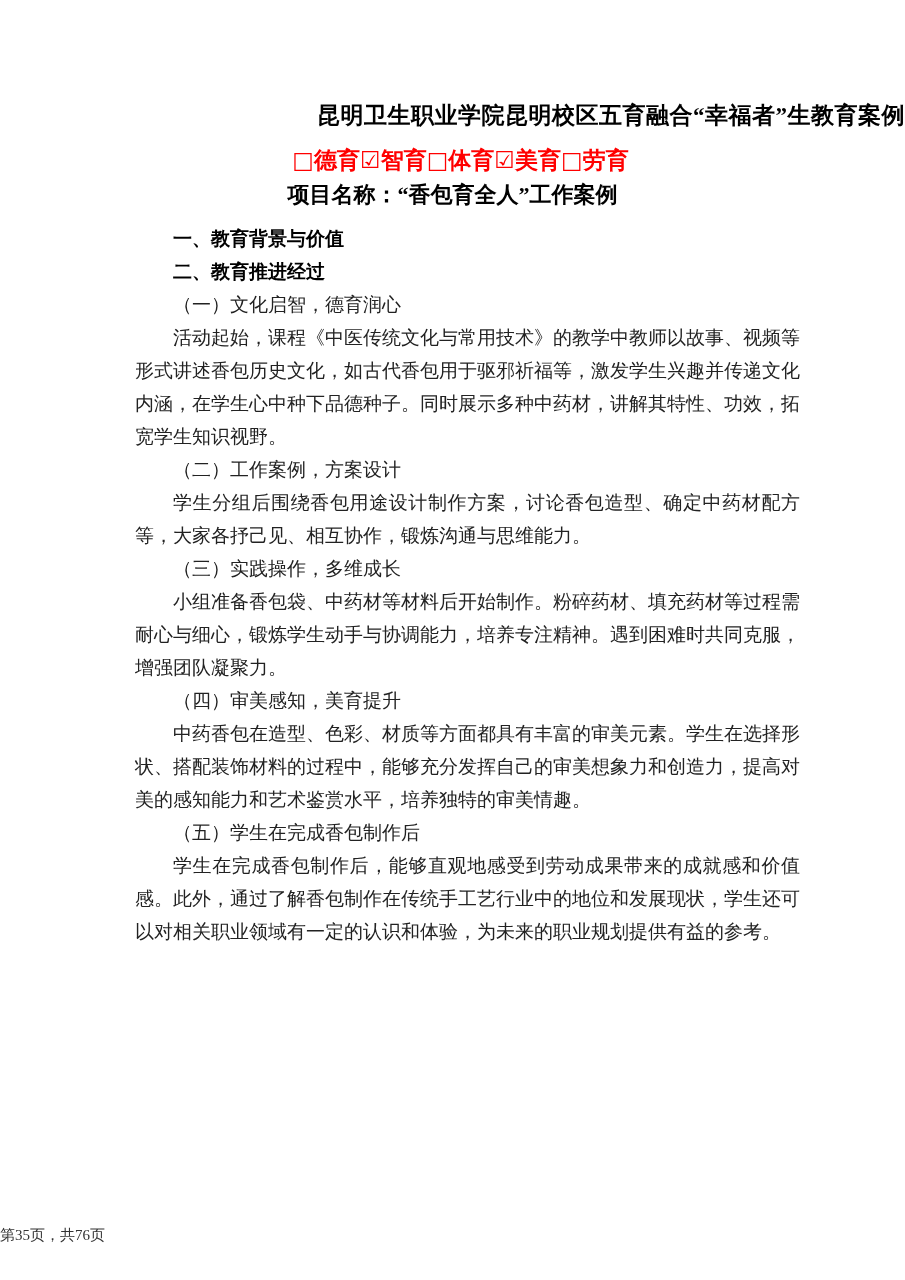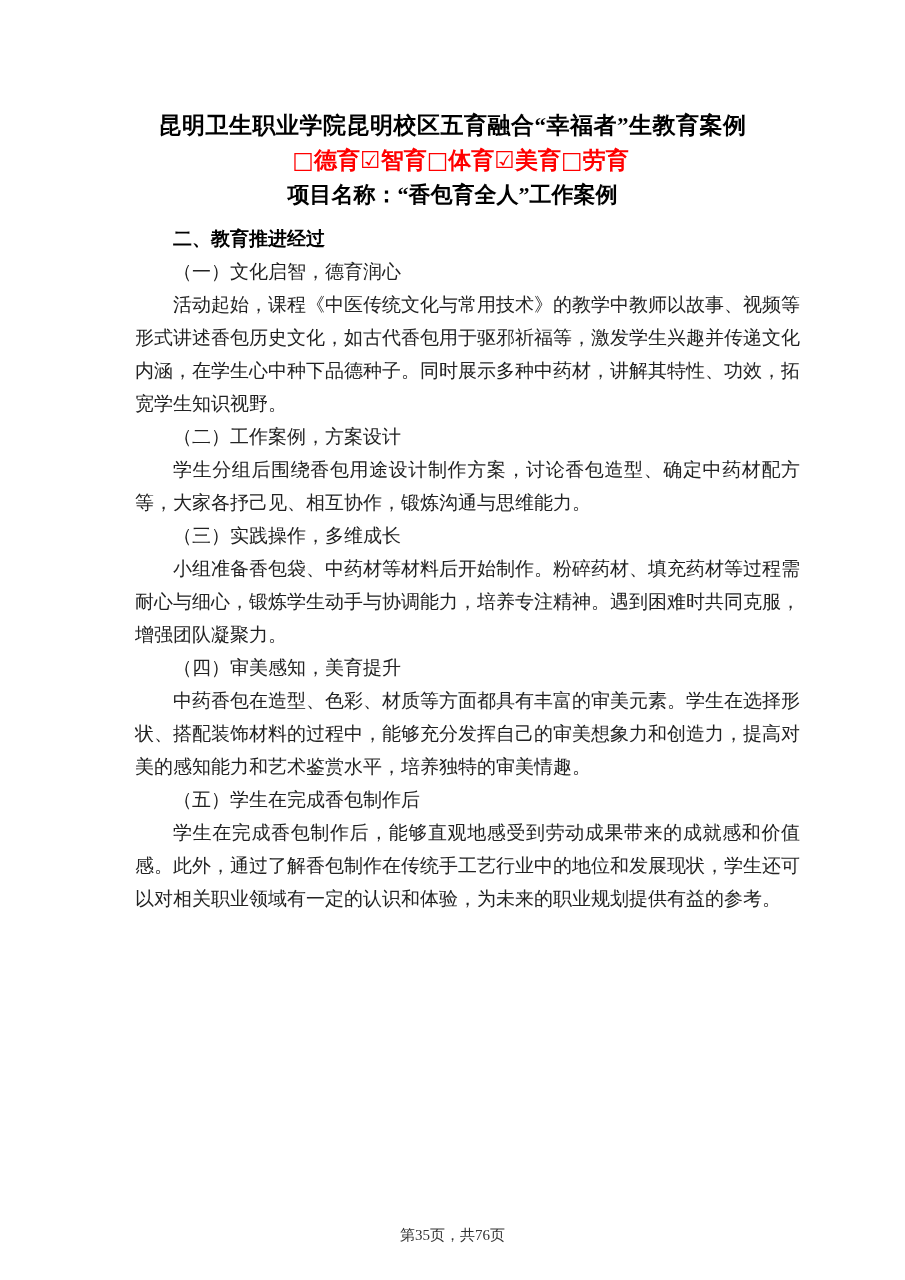--- a/index.html
+++ b/index.html
@@ -9,52 +9,53 @@
     position: relative;
     font-family: "Liberation Serif", "DejaVu Serif", serif;
     color: #222222;
     overflow: hidden;
   }
   .center-line {
     position: absolute; left: 0; width: 100%;
     text-align: center; font-weight: bold; color: #000000;
     white-space: nowrap;
   }
-  .doc-title    { top: 110px; font-size: 23px; letter-spacing: 0.5px; }
+  .doc-title    { top: 100px; font-size: 23px; letter-spacing: 0.5px; text-align: right; }
   .category-line{ top: 145px; font-size: 23px; }
   .project-line { top: 180px; font-size: 22px; }
   .cat-item { display: inline; }
   .cat-box  { font-family: "DejaVu Sans", sans-serif; }
   .body-col {
     position: absolute; top: 222px; left: 135px; width: 665px;
     font-size: 19px; line-height: 33px;
   }
   .body-col p { margin: 0; text-indent: 2em; }
   p.heading { font-weight: bold; color: #000000; }
   p.sub     { font-weight: normal; }
   p.para    { text-align: justify; text-align-last: left; }
   .page-footer {
     position: absolute; top: 1226px; left: 0; width: 100%;
-    text-align: center; font-size: 15px; color: #333333;
+    font-size: 15px; color: #333333;
   }
 </style>
 </head>
 <body>
 
 <div class="page">
 
   <div class="center-line doc-title">昆明卫生职业学院昆明校区五育融合“幸福者”生教育案例</div>
 
   <div class="center-line category-line" style="color: rgb(255, 0, 0); padding-left: 8px;">
     <span class="cat-item"><span class="cat-box">□</span><span>德育</span></span><span class="cat-item"><span class="cat-box">☑</span><span>智育</span></span><span class="cat-item"><span class="cat-box">□</span><span>体育</span></span><span class="cat-item"><span class="cat-box">☑</span><span>美育</span></span><span class="cat-item"><span class="cat-box">□</span><span>劳育</span></span>
   </div>
 
   <div class="center-line project-line">项目名称：“香包育全人”工作案例</div>
 
   <div class="body-col">
+    <p class="heading">一、教育背景与价值</p>
     <p class="heading">二、教育推进经过</p>
     <p class="sub">（一）文化启智，德育润心</p>
     <p class="para">活动起始，课程《中医传统文化与常用技术》的教学中教师以故事、视频等形式讲述香包历史文化，如古代香包用于驱邪祈福等，激发学生兴趣并传递文化内涵，在学生心中种下品德种子。同时展示多种中药材，讲解其特性、功效，拓宽学生知识视野。</p>
     <p class="sub">（二）工作案例，方案设计</p>
     <p class="para">学生分组后围绕香包用途设计制作方案，讨论香包造型、确定中药材配方等，大家各抒己见、相互协作，锻炼沟通与思维能力。</p>
     <p class="sub">（三）实践操作，多维成长</p>
     <p class="para">小组准备香包袋、中药材等材料后开始制作。粉碎药材、填充药材等过程需耐心与细心，锻炼学生动手与协调能力，培养专注精神。遇到困难时共同克服，增强团队凝聚力。</p>
     <p class="sub">（四）审美感知，美育提升</p>
     <p class="para">中药香包在造型、色彩、材质等方面都具有丰富的审美元素。学生在选择形状、搭配装饰材料的过程中，能够充分发挥自己的审美想象力和创造力，提高对美的感知能力和艺术鉴赏水平，培养独特的审美情趣。</p>
     <p class="sub">（五）学生在完成香包制作后</p>

